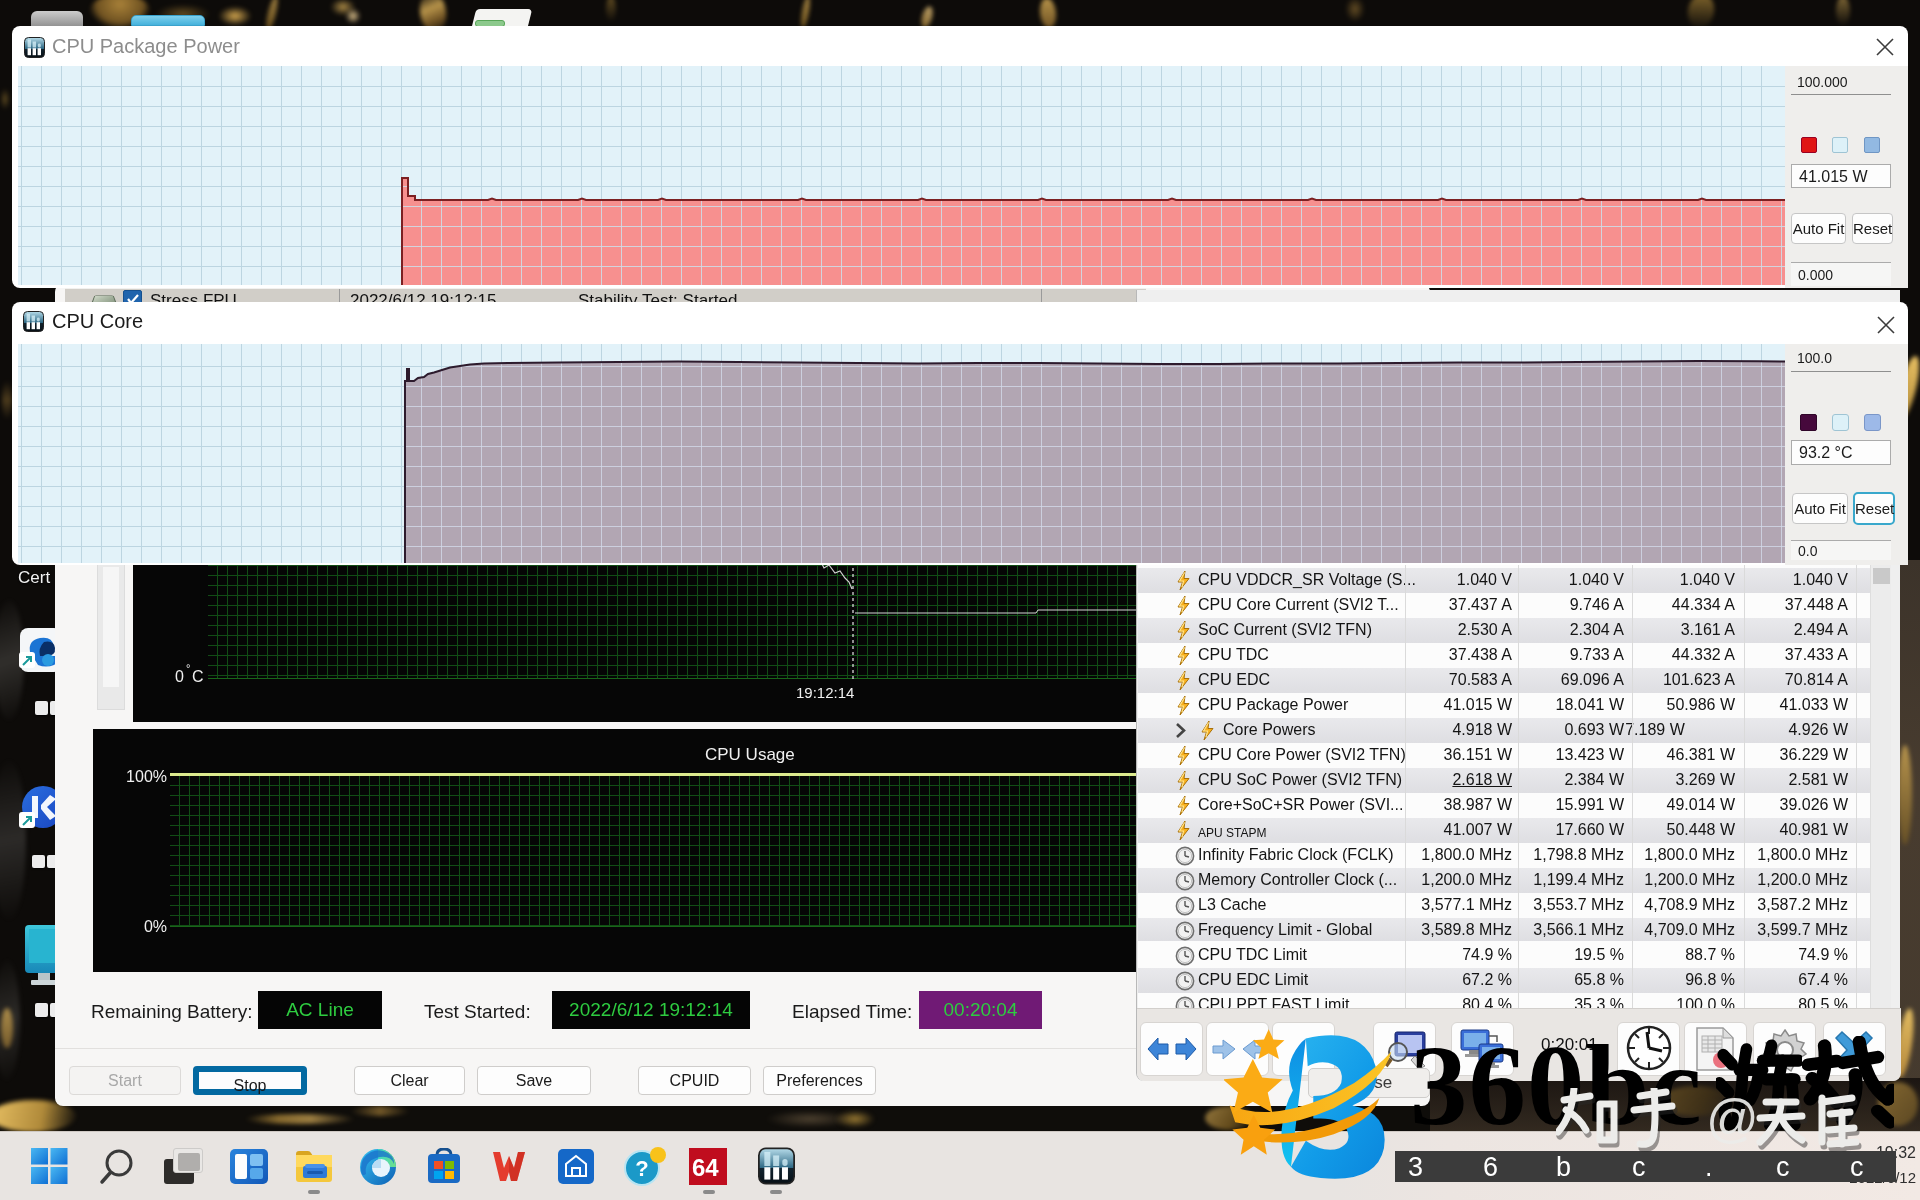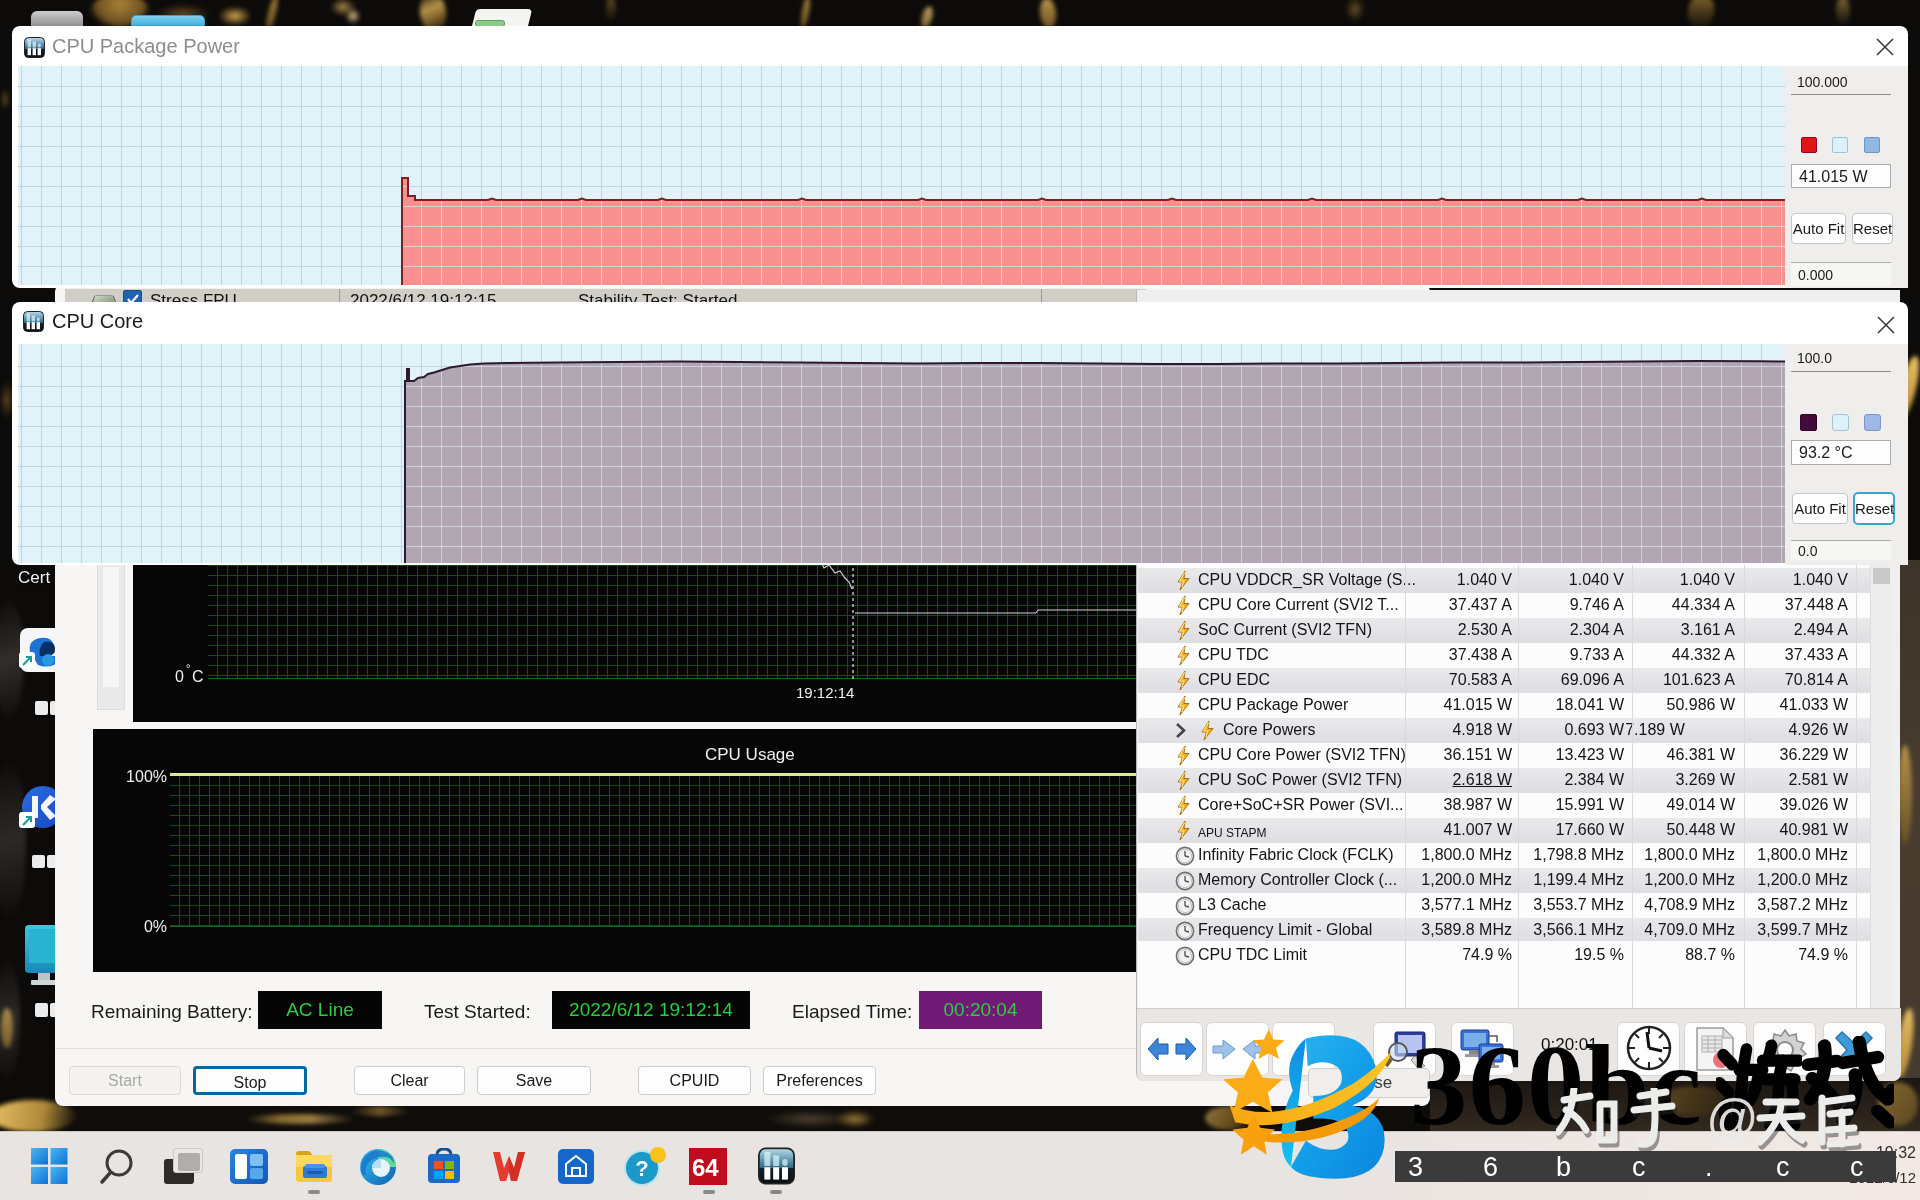--- a/index.html
+++ b/index.html
@@ -250,21 +250,21 @@
     <div class="abs" style="left:36px;top:717px;font-size:19px;color:#1a1a1a;">Remaining Battery:</div>
     <div class="abs" style="left:203px;top:707px;width:124px;height:38px;background:#050505;color:#2ecc40;font-size:19px;text-align:center;line-height:38px;">AC Line</div>
     <div class="abs" style="left:369px;top:717px;font-size:19px;color:#1a1a1a;">Test Started:</div>
     <div class="abs" style="left:497px;top:707px;width:198px;height:38px;background:#050505;color:#2ecc40;font-size:19px;text-align:center;line-height:38px;">2022/6/12 19:12:14</div>
     <div class="abs" style="left:737px;top:717px;font-size:19px;color:#1a1a1a;">Elapsed Time:</div>
     <div class="abs" style="left:864px;top:707px;width:123px;height:38px;background:#701a75;color:#2ecc40;font-size:19px;text-align:center;line-height:38px;">00:20:04</div>
 
     <div class="abs" style="left:0px;top:764px;width:1375px;height:1px;background:#e2e0de;"></div>
 
     <div class="abs" style="left:14px;top:782px;width:112px;height:29px;background:#f4f3f2;border:1px solid #dcdad8;border-radius:4px;color:#a8a8a8;font-size:16px;text-align:center;line-height:27px;">Start</div>
-    <div class="abs" style="left:138px;top:782px;width:114px;height:29px;background:#fdfdfd;border:3px solid #0369a1;border-radius:4px;color:#1a1a1a;font-size:16px;text-align:center;line-height:27px;">Stop</div>
+    <div class="abs" style="left:138px;top:782px;width:114px;height:29px;background:#fdfdfd;border:6px solid #0369a1;border-radius:4px;color:#1a1a1a;font-size:16px;text-align:center;line-height:27px;">Stop</div>
     <div class="abs" style="left:299px;top:782px;width:111px;height:29px;background:#fdfdfd;border:1px solid #cfcdcb;border-radius:4px;color:#1a1a1a;font-size:16px;text-align:center;line-height:27px;">Clear</div>
     <div class="abs" style="left:422px;top:782px;width:114px;height:29px;background:#fdfdfd;border:1px solid #cfcdcb;border-radius:4px;color:#1a1a1a;font-size:16px;text-align:center;line-height:27px;">Save</div>
     <div class="abs" style="left:583px;top:782px;width:113px;height:29px;background:#fdfdfd;border:1px solid #cfcdcb;border-radius:4px;color:#1a1a1a;font-size:16px;text-align:center;line-height:27px;">CPUID</div>
     <div class="abs" style="left:708px;top:782px;width:113px;height:29px;background:#fdfdfd;border:1px solid #cfcdcb;border-radius:4px;color:#1a1a1a;font-size:16px;text-align:center;line-height:27px;">Preferences</div>
     <div class="abs" style="left:1275px;top:782px;width:100px;height:29px;background:#fdfdfd;border:1px solid #cfcdcb;border-radius:4px;color:#1a1a1a;font-size:16px;text-align:center;line-height:27px;">Close</div>
   </div>
 
   <div id="sensors" class="abs" style="left:1136px;top:290px;width:764px;height:791px;background:#efefef;border-radius:0 0 8px 8px;border-left:1px solid #b8b8b8;">
       <div class="abs" style="left:1px;top:275px;width:732px;height:443px;overflow:hidden;background:#fcfcfc;">
       <div class="abs" style="left:0;top:3px;width:732px;height:25px;background:linear-gradient(180deg,#e9e9ec,#dedee2);">
@@ -448,20 +448,46 @@
             <circle cx="10" cy="10" r="8.6" fill="#f2f2f2" stroke="#6e6e6e" stroke-width="1.6"></circle>
             <circle cx="10" cy="10" r="6.6" fill="none" stroke="#c2c2c2" stroke-width="1"></circle>
             <line x1="10" y1="10" x2="10" y2="5" stroke="#555" stroke-width="1.4"></line>
             <line x1="10" y1="10" x2="14" y2="11" stroke="#555" stroke-width="1.4"></line>
           </svg>
       <div class="abs" style="left:60px;top:3px;font-size:16px;color:#141414;white-space:nowrap;">CPU TDC Limit</div>
       <div class="abs" style="left:214px;top:3px;width:160px;text-align:right;font-size:16px;color:#141414;">74.9 %</div>
       <div class="abs" style="left:326px;top:3px;width:160px;text-align:right;font-size:16px;color:#141414;">19.5 %</div>
       <div class="abs" style="left:437px;top:3px;width:160px;text-align:right;font-size:16px;color:#141414;">88.7 %</div>
       <div class="abs" style="left:550px;top:3px;width:160px;text-align:right;font-size:16px;color:#141414;">74.9 %</div>
+      </div>
+      <div class="abs" style="left:0;top:403px;width:732px;height:25px;background:linear-gradient(180deg,#e9e9ec,#dedee2);">
+      <svg class="abs" style="left:37px;top:3px;" width="20" height="20" viewBox="0 0 20 20">
+            <circle cx="10" cy="10" r="8.6" fill="#f2f2f2" stroke="#6e6e6e" stroke-width="1.6"></circle>
+            <circle cx="10" cy="10" r="6.6" fill="none" stroke="#c2c2c2" stroke-width="1"></circle>
+            <line x1="10" y1="10" x2="10" y2="5" stroke="#555" stroke-width="1.4"></line>
+            <line x1="10" y1="10" x2="14" y2="11" stroke="#555" stroke-width="1.4"></line>
+          </svg>
+      <div class="abs" style="left:60px;top:3px;font-size:16px;color:#141414;white-space:nowrap;">CPU EDC Limit</div>
+      <div class="abs" style="left:214px;top:3px;width:160px;text-align:right;font-size:16px;color:#141414;">67.2 %</div>
+      <div class="abs" style="left:326px;top:3px;width:160px;text-align:right;font-size:16px;color:#141414;">65.8 %</div>
+      <div class="abs" style="left:437px;top:3px;width:160px;text-align:right;font-size:16px;color:#141414;">96.8 %</div>
+      <div class="abs" style="left:550px;top:3px;width:160px;text-align:right;font-size:16px;color:#141414;">67.4 %</div>
+      </div>
+      <div class="abs" style="left:0;top:428px;width:732px;height:25px;background:#fcfcfc;">
+      <svg class="abs" style="left:37px;top:3px;" width="20" height="20" viewBox="0 0 20 20">
+            <circle cx="10" cy="10" r="8.6" fill="#f2f2f2" stroke="#6e6e6e" stroke-width="1.6"></circle>
+            <circle cx="10" cy="10" r="6.6" fill="none" stroke="#c2c2c2" stroke-width="1"></circle>
+            <line x1="10" y1="10" x2="10" y2="5" stroke="#555" stroke-width="1.4"></line>
+            <line x1="10" y1="10" x2="14" y2="11" stroke="#555" stroke-width="1.4"></line>
+          </svg>
+      <div class="abs" style="left:60px;top:3px;font-size:16px;color:#141414;white-space:nowrap;">CPU PPT FAST Limit</div>
+      <div class="abs" style="left:214px;top:3px;width:160px;text-align:right;font-size:16px;color:#141414;">80.4 %</div>
+      <div class="abs" style="left:326px;top:3px;width:160px;text-align:right;font-size:16px;color:#141414;">35.3 %</div>
+      <div class="abs" style="left:437px;top:3px;width:160px;text-align:right;font-size:16px;color:#141414;">100.0 %</div>
+      <div class="abs" style="left:550px;top:3px;width:160px;text-align:right;font-size:16px;color:#141414;">80.5 %</div>
       </div>
       <div class="abs" style="left:267px;top:0;width:1px;height:443px;background:#dadada;"></div>
       <div class="abs" style="left:380px;top:0;width:1px;height:443px;background:#dadada;"></div>
       <div class="abs" style="left:494px;top:0;width:1px;height:443px;background:#dadada;"></div>
       <div class="abs" style="left:606px;top:0;width:1px;height:443px;background:#dadada;"></div>
       <div class="abs" style="left:718px;top:0;width:1px;height:443px;background:#dadada;"></div>
       </div>
 
     <div class="abs" style="left:733px;top:275px;width:21px;height:443px;background:#ececec;border-left:1px solid #dedede;">
       <div class="abs" style="left:2px;top:3px;width:17px;height:16px;background:#c9c9c9;"></div>

